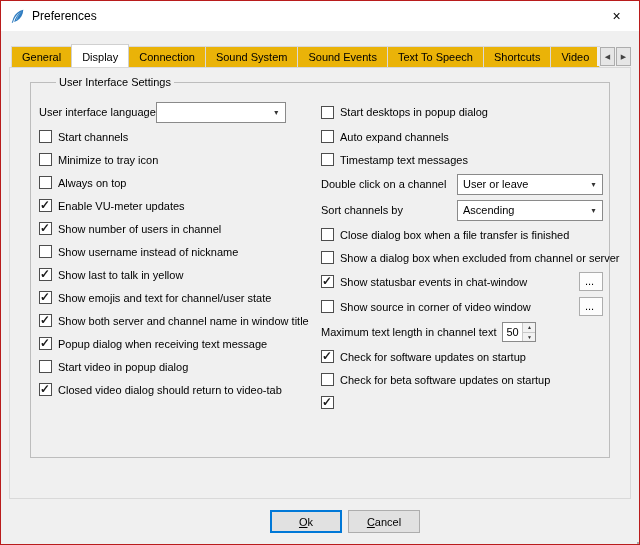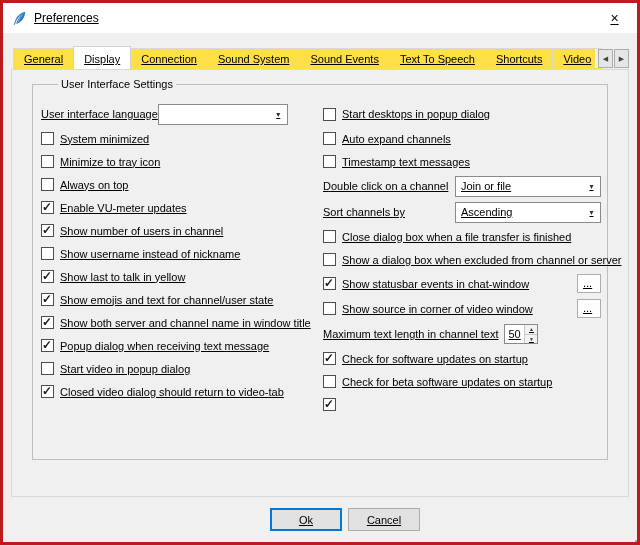--- a/index.html
+++ b/index.html
@@ -1,31 +1,31 @@
 <!DOCTYPE html>
 <html><head>
 <meta charset="utf-8">
 <style>
   html,body { margin:0; padding:0; background:#cfcfcf; }
   * { box-sizing:border-box; }
   .window {
     position:relative; width:640px; height:545px;
-    background:#f0f0f0; border:3px solid #b91c1c;
+    background:#f0f0f0; border:1px solid #b91c1c;
     font-family:"Liberation Sans", sans-serif; font-size:11px; color:#000;
-    display:flex; flex-direction:column; overflow:hidden;text-decoration:underline;
+    display:flex; flex-direction:column; overflow:hidden;
   }
   
   .titlebar { height:30px; background:#ffffff; display:flex; align-items:center; padding-left:8px; flex:none; }
   .app-icon { width:16px; height:16px; margin-right:7px; flex:none; display:flex; align-items:center; justify-content:center; }
   .title { font-size:12px; }
   .close-btn { margin-left:auto; width:45px; height:30px; display:flex; align-items:center; justify-content:center; font-size:14px; cursor:default; }
   
   .tabbar { flex:none; height:36px; display:flex; align-items:flex-end; padding:0 34px 0 10px; position:relative; overflow:hidden; }
   .tab {
-    padding:4px 10px 4px; background:#fde047; border:1px solid #d9d9d9; border-bottom:none;
+    padding:4px 10px 4px; background:#eab308; border:1px solid #d9d9d9; border-bottom:none;
     margin-right:-1px; white-space:nowrap; position:relative; z-index:1; cursor:default;
   }
   .tab[data-active="true"] {
     background:#ffffff; padding-top:6px; padding-bottom:5px; margin-bottom:-1px; z-index:3;
     border-color:#d0d0d0;
   }
   .tab-scroll { position:absolute; right:8px; bottom:1px; display:flex; z-index:4; background:#f0f0f0; padding-left:2px; }
   .tab-scroll-btn { width:15px; height:19px; border:1px solid #adadad; background:#e6e6e6; display:flex; align-items:center; justify-content:center; font-size:7px; color:#444; margin-left:1px; }
   
   .pane { flex:1; margin:0 8px; border:1px solid #d9d9d9; background:#f0f0f0; position:relative; z-index:2; padding:8px 20px 0 20px; }
@@ -115,21 +115,21 @@
           <div class="row row-lang" style="">
             <span class="lbl">User interface language</span>
             <div class="combo combo-lang">
               <span class="combo-val"></span>
               <span class="combo-arrow">▾</span>
             </div>
           </div>
 
           <label class="row">
             <span class="cb" data-checked="false"></span>
-            <span class="lbl">System minimized</span>
+            <span class="lbl">Start channels</span>
           </label>
           <label class="row">
             <span class="cb" data-checked="false"></span>
             <span class="lbl">Minimize to tray icon</span>
           </label>
           <label class="row">
             <span class="cb" data-checked="false"></span>
             <span class="lbl">Always on top</span>
           </label>
           <label class="row">
@@ -180,21 +180,21 @@
             <span class="lbl">Auto expand channels</span>
           </label>
           <label class="row">
             <span class="cb" data-checked="false"></span>
             <span class="lbl">Timestamp text messages</span>
           </label>
 
           <div class="row row-combo">
             <span class="lbl">Double click on a channel</span>
             <div class="combo combo-right">
-              <span class="combo-val">Join or file</span>
+              <span class="combo-val">User or leave</span>
               <span class="combo-arrow">▾</span>
             </div>
           </div>
           <div class="row row-combo">
             <span class="lbl">Sort channels by</span>
             <div class="combo combo-right">
               <span class="combo-val">Ascending</span>
               <span class="combo-arrow">▾</span>
             </div>
           </div>

